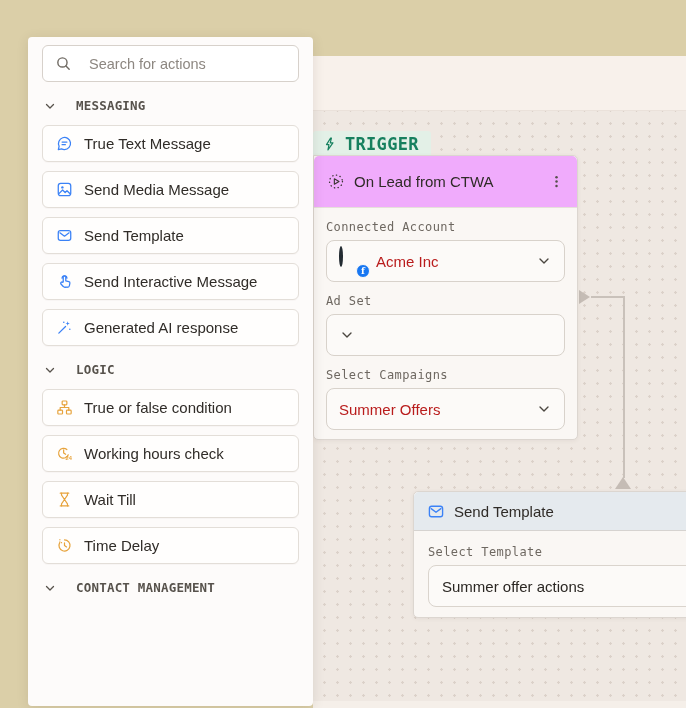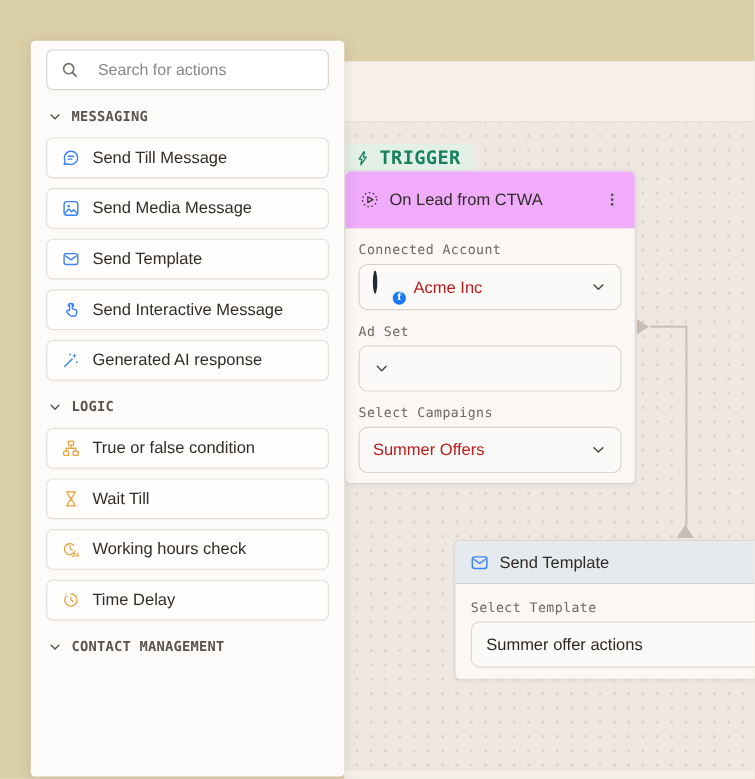--- a/index.html
+++ b/index.html
@@ -60,21 +60,21 @@
     display:flex; align-items:center; padding:0 13px; font-size:15px; color:#2B2723; cursor:pointer; }
 
   
   .sidebar { position:absolute; left:28px; top:37px; width:285px; height:669px; background:#FDFBFA;
     border-radius:4px; box-shadow:0 2px 12px rgba(80,65,45,.13); padding:8px 14px; z-index:5; }
   .searchbox { height:37px; border:1px solid #D7D1CB; border-radius:6px; background:#FFFFFF;
     display:flex; align-items:center; gap:17px; padding:0 11px; margin-bottom:4px; }
   .searchbox input { border:none; outline:none; flex:1; font-size:14.5px; color:#3A3631; background:transparent;
     font-family:"Liberation Sans", sans-serif; }
   .searchbox input::placeholder { color:#8D8781; }
-  .section-head { display:flex; align-items:center; gap:9px; margin:16px 2px 12px; cursor:pointer;
+  .section-head { display:flex; align-items:center; gap:20px; margin:16px 2px 12px; cursor:pointer;
     font-family:"DejaVu Sans Mono", monospace; font-size:12.5px; font-weight:bold; color:#57524C; letter-spacing:.2px; }
   .action-item { height:37px; border:1px solid #E3DED8; border-radius:6px; background:#FFFEFD;
     display:flex; align-items:center; gap:11px; padding:0 12px; margin-bottom:9px; cursor:pointer;
     font-size:15px; color:#302C28; box-shadow:0 1px 1px rgba(90,75,60,.03); }
   .ic { display:flex; align-items:center; justify-content:center; width:18px; flex:0 0 auto; }
   .ic-blue { color:#3B82F6; } .ic-amber { color:#E7A33C; } .ic-green { color:#17805F; }
   svg { display:block; }
 </style>
 </head>
 <body>
@@ -194,21 +194,21 @@
     </div>
 
     <div class="action-item">
       <span class="ic ic-blue">
         <svg width="17" height="17" viewBox="0 0 24 24" fill="none" stroke="currentColor" stroke-width="1.8" stroke-linecap="round" stroke-linejoin="round">
           <path d="M12 20.5a8.5 8.5 0 1 0-7.6-4.7L3.3 20.6l4.6-1A8.5 8.5 0 0 0 12 20.5z"></path>
           <line x1="8.6" y1="10" x2="15.4" y2="10"></line>
             <line x1="8.6" y1="13.6" x2="13.2" y2="13.6"></line>
         </svg>
       </span>
-      <span>Send Till Message</span>
+      <span>True Text Message</span>
     </div>
 
     <div class="action-item">
       <span class="ic ic-blue">
         <svg width="17" height="17" viewBox="0 0 24 24" fill="none" stroke="currentColor" stroke-width="1.8" stroke-linecap="round" stroke-linejoin="round">
           <rect x="3.2" y="3.2" width="17.6" height="17.6" rx="3.5"></rect>
           <circle cx="9" cy="9" r="1.7" fill="currentColor" stroke="none"></circle>
           <path d="M4.5 17.5 l4.8-4.8 3.6 3.6 2.6-2.6 4 4"></path>
         </svg>
       </span>
@@ -262,37 +262,37 @@
           <rect x="14.8" y="15.8" width="6.6" height="5.4" rx="1.2"></rect>
           <path d="M12 8.2 V12 M5.9 15.8 V12 h12.2 v3.8"></path>
         </svg>
       </span>
       <span>True or false condition</span>
     </div>
 
     <div class="action-item">
       <span class="ic ic-amber">
         <svg width="17" height="17" viewBox="0 0 24 24" fill="none" stroke="currentColor" stroke-width="1.7" stroke-linecap="round" stroke-linejoin="round">
+          <path d="M17.3 13.8 a7 7 0 1 1-2-7.4"></path>
+          <path d="M10.8 6.8 v4.4 l2.8 1.9"></path>
+          <text x="13.5" y="21.5" font-size="8" font-weight="bold" fill="currentColor" stroke="none" font-family="Liberation Sans, sans-serif">24</text>
+        </svg>
+      </span>
+      <span>Working hours check</span>
+    </div>
+
+    <div class="action-item">
+      <span class="ic ic-amber">
+        <svg width="17" height="17" viewBox="0 0 24 24" fill="none" stroke="currentColor" stroke-width="1.7" stroke-linecap="round" stroke-linejoin="round">
           <path d="M6 3 h12 M6 21 h12"></path>
           <path d="M7.8 3 v2.9 L12 12 l4.2-6.1 V3"></path>
           <path d="M7.8 21 v-2.9 L12 12 l4.2 6.1 V21"></path>
         </svg>
       </span>
       <span>Wait Till</span>
-    </div>
-
-    <div class="action-item">
-      <span class="ic ic-amber">
-        <svg width="17" height="17" viewBox="0 0 24 24" fill="none" stroke="currentColor" stroke-width="1.7" stroke-linecap="round" stroke-linejoin="round">
-          <path d="M17.3 13.8 a7 7 0 1 1-2-7.4"></path>
-          <path d="M10.8 6.8 v4.4 l2.8 1.9"></path>
-          <text x="13.5" y="21.5" font-size="8" font-weight="bold" fill="currentColor" stroke="none" font-family="Liberation Sans, sans-serif">24</text>
-        </svg>
-      </span>
-      <span>Working hours check</span>
     </div>
 
     <div class="action-item">
       <span class="ic ic-amber">
         <svg width="17" height="17" viewBox="0 0 24 24" fill="none" stroke="currentColor" stroke-width="1.7" stroke-linecap="round" stroke-linejoin="round">
           <path d="M12 4.2 a7.8 7.8 0 1 1-6.9 4.1"></path>
           <path d="M5.5 3.8 v4.2 h4.2" stroke-dasharray="0.2 3"></path>
           <path d="M12 8.2 V12 l2.9 2"></path>
         </svg>
       </span>

